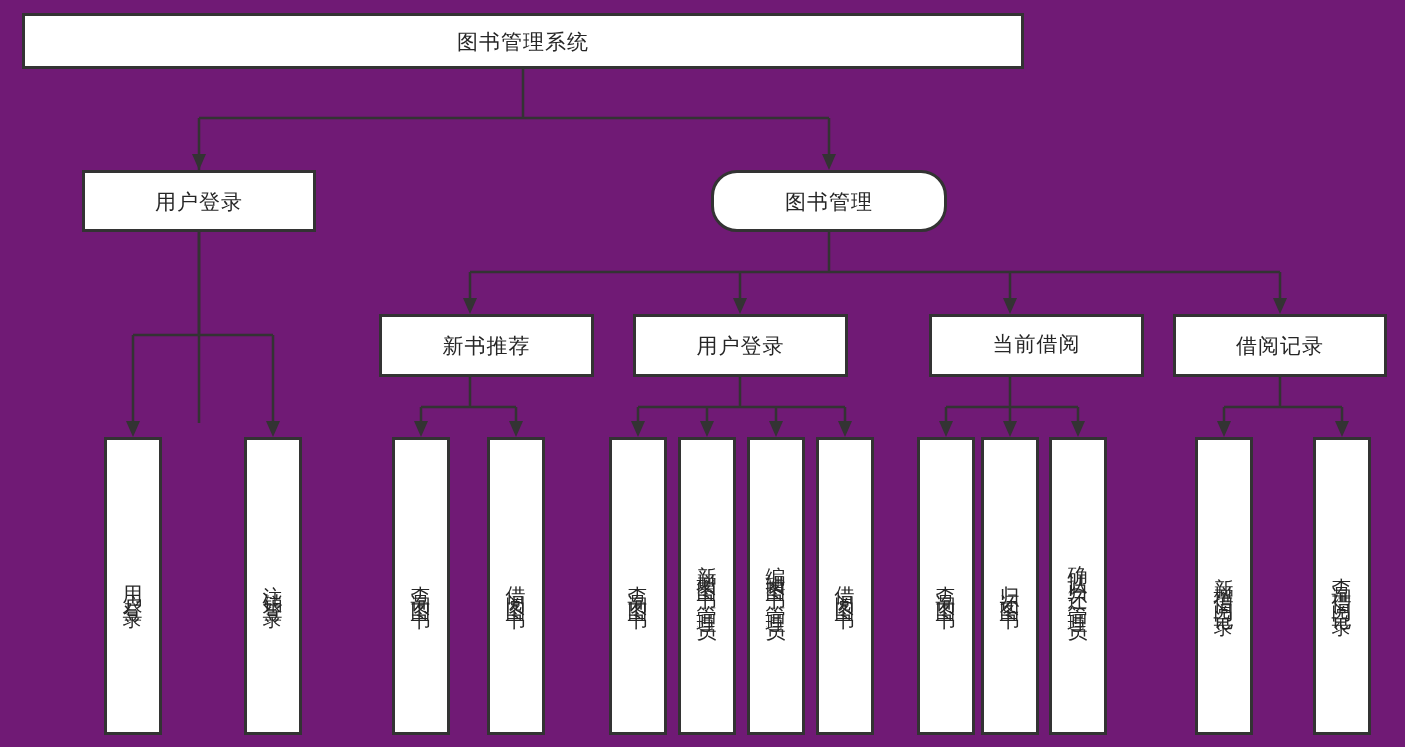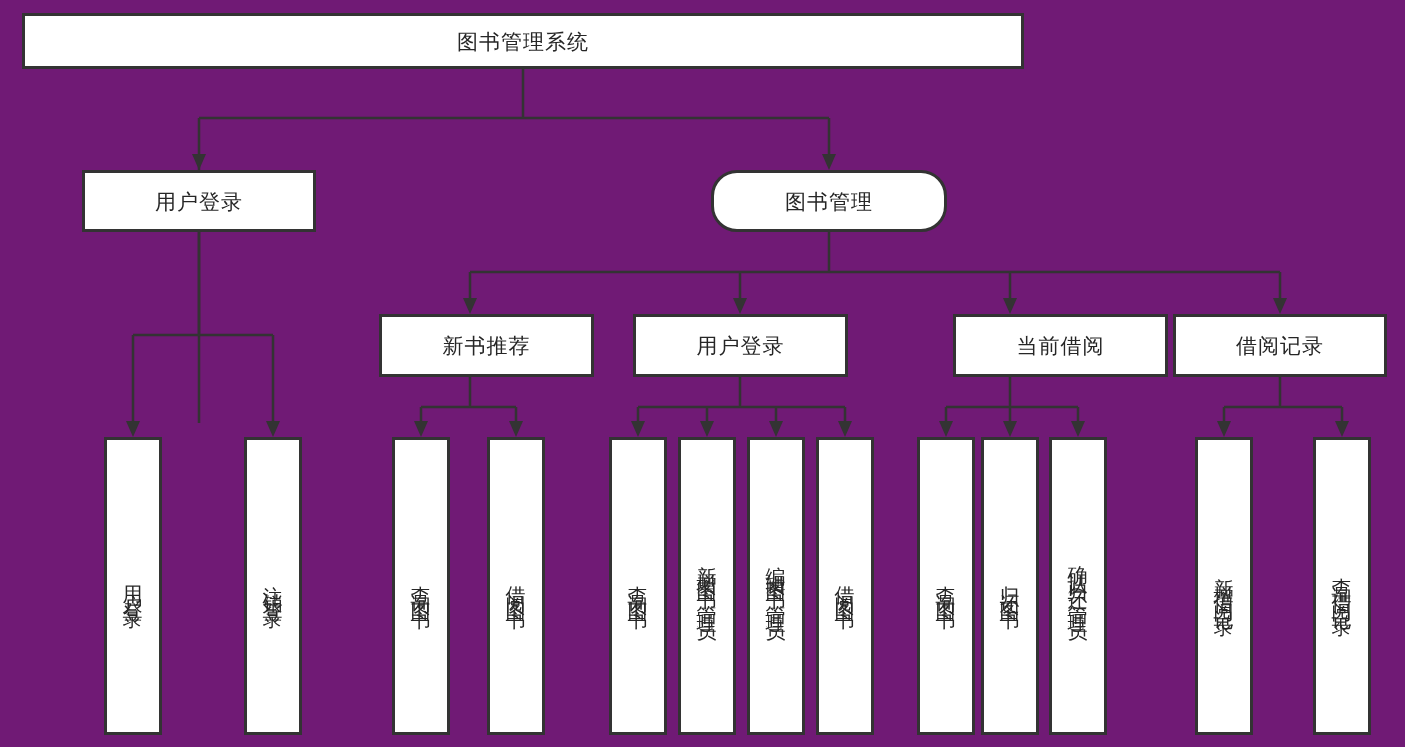--- a/index.html
+++ b/index.html
@@ -126,21 +126,21 @@
   <div class="box" style="left:711px; top:170px; width:236px; height:62px;border-radius:26px;">
     <span>图书管理</span>
   </div>
 
   <div class="box" style="left:363px; top:314px; width:215px; height:63px;margin-left:16px;">
     <span>新书推荐</span>
   </div>
   <div class="box" style="left:633px; top:314px; width:215px; height:63px;">
     <span>用户登录</span>
   </div>
-  <div class="box" style="left:953px; top:314px; width:215px; height:63px;">
+  <div class="box" style="left:929px; top:314px; width:215px; height:63px;font-family:Liberation Mono, monospace;">
     <span>当前借阅</span>
   </div>
   <div class="box" style="left:1173px; top:314px; width:214px; height:63px;">
     <span>借阅记录</span>
   </div>
 
   <div class="vbox" style="left:104px;">
     <span>用户登录</span>
   </div>
   <div class="vbox" style="left:244px;">

